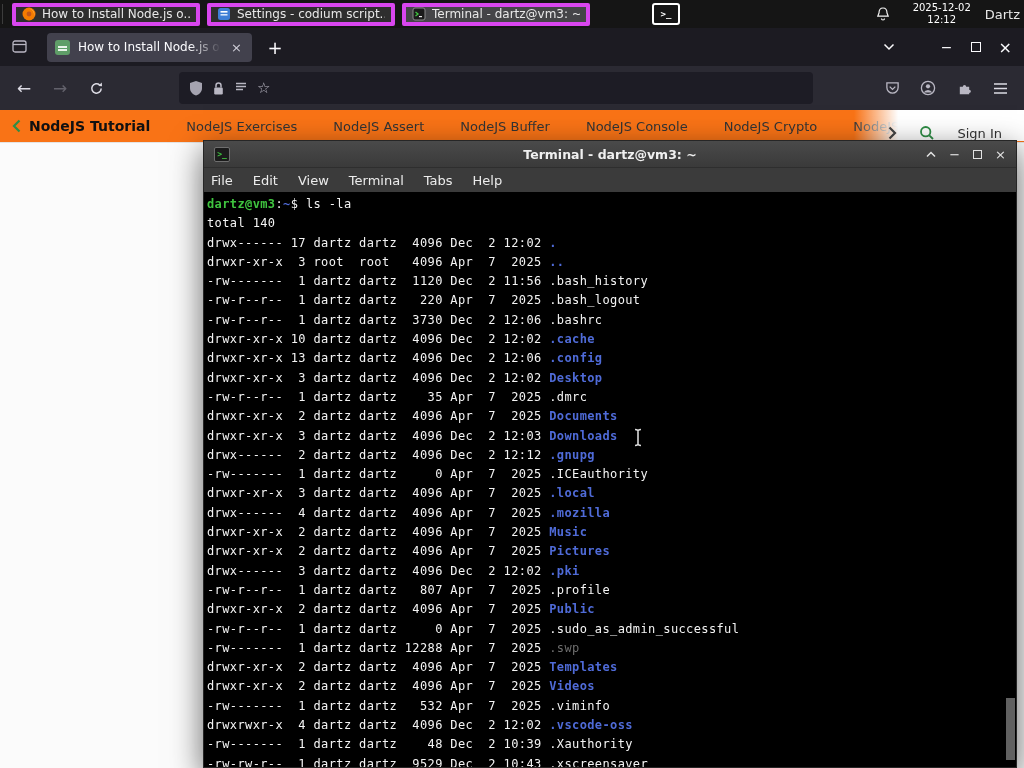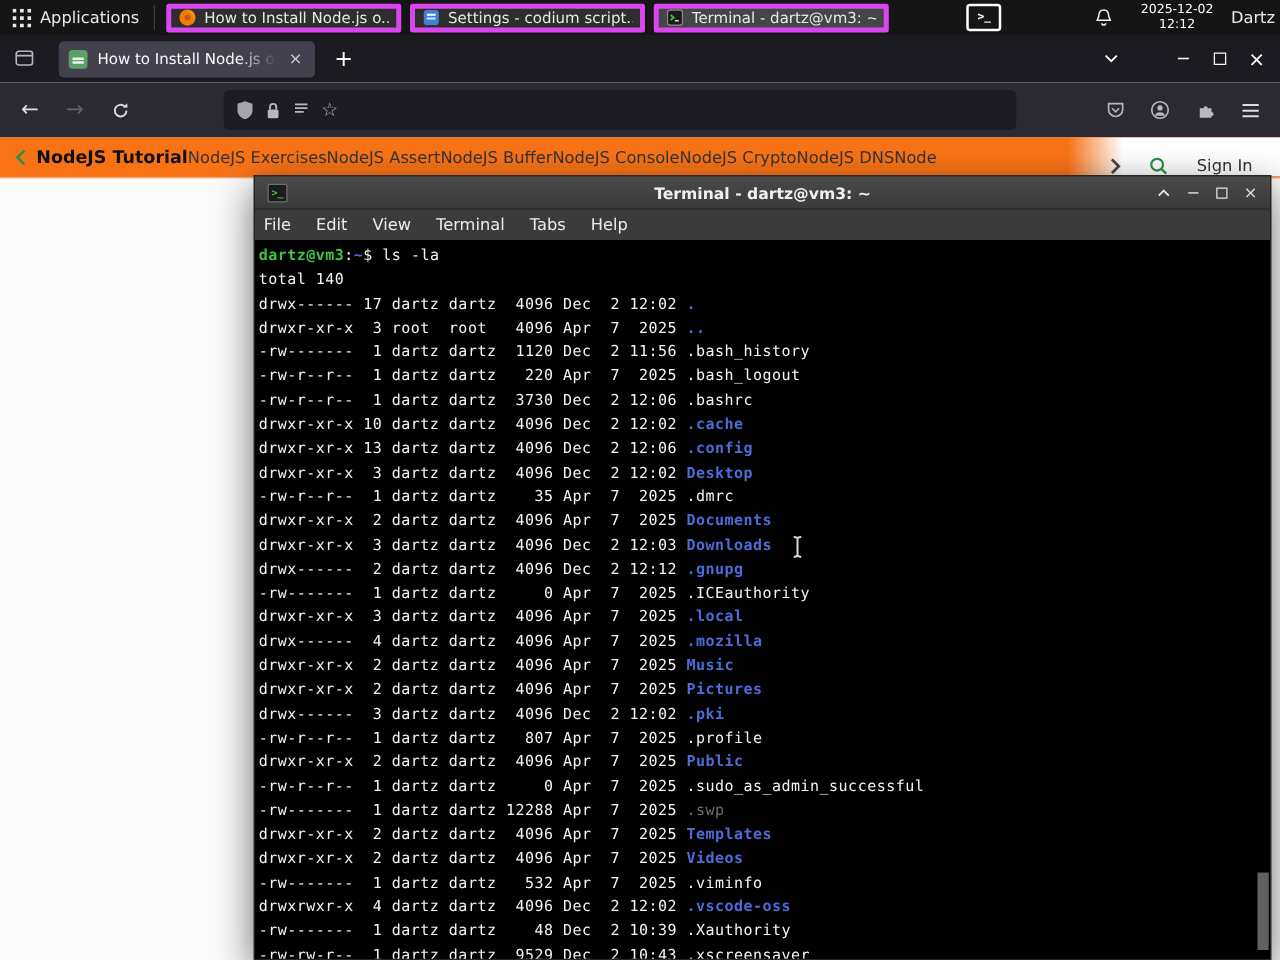--- a/index.html
+++ b/index.html
@@ -55,21 +55,21 @@
   .url-under { display:inline-block; border-bottom:1px solid #5b5a66; padding-bottom:2px; }
   .u-dim { color:#8e8d98; } .u-domain { color:#e5e4ec; } .u-path { color:#b9b8c2; }
   .url-icon { display:flex; flex:0 0 auto; }
   .star { color:#b9b7c3; font-size:15px; }
 
   .sitenav { height:33px; background:#f97316; border-bottom:1px solid #e4e4e4; display:flex;
              align-items:center; padding:0 12px; font-size:13px; color:#333; position:relative; }
   .sn-chev { display:flex; flex:0 0 auto; }
   .brand { font-weight:bold; font-size:14px; color:#111; margin-left:8px; white-space:nowrap; }
   .sn-scroll { flex:1; display:flex; overflow:hidden; align-items:center; }
-  .sn-item { white-space:nowrap; color:#343434; }
+  .sn-item { margin-left:36px; white-space:nowrap; color:#343434; }
   .sn-right { position:absolute; right:0; top:0; bottom:1px; display:flex; align-items:center;
               gap:22px; padding:15px 22px 0 34px;
               background:linear-gradient(90deg,rgba(255,255,255,0),#fff 26%); }
   .signin { color:#333; font-weight:500; }
 
   .page-bg { position:absolute; top:115px; left:0; right:0; bottom:0; background:#fbfbfb; }
 
   
   .terminal { position:absolute; left:203px; top:140px; width:814px; height:628px;
               background:#000; border:1px solid #262626; box-shadow:0 10px 30px rgba(0,0,0,.6);
@@ -104,36 +104,20 @@
   .ibeam { position:absolute; left:632px; top:428px; z-index:60; }
 
   svg { display:block; }
 </style>
 </head>
 <body>
 
 <div class="desktop">
 
   <div class="panel">
-    <div class="apps-btn">
-      <svg width="15" height="15" viewBox="0 0 15 15">
-        <g fill="#e8e8e8">
-          <rect x="0" y="0" width="3" height="3"></rect>
-            <rect x="6" y="0" width="3" height="3"></rect>
-            <rect x="12" y="0" width="3" height="3"></rect>
-          <rect x="0" y="6" width="3" height="3"></rect>
-            <rect x="6" y="6" width="3" height="3"></rect>
-            <rect x="12" y="6" width="3" height="3"></rect>
-          <rect x="0" y="12" width="3" height="3"></rect>
-            <rect x="6" y="12" width="3" height="3"></rect>
-            <rect x="12" y="12" width="3" height="3"></rect>
-        </g>
-      </svg>
-      <span>Applications</span>
-    </div>
     <div class="panel-sep"></div>
 
     <button class="task-btn">
       <span class="ticon">
         <svg width="14" height="14" viewBox="0 0 14 14">
             <circle cx="7" cy="7" r="6.5" fill="#f57c00"></circle>
             <path d="M7 1.5 a5.5 5.5 0 0 1 5 7.5 a6.5 6.5 0 0 0-5-7.5z" fill="#ffb74d"></path>
             <circle cx="7" cy="7" r="2.4" fill="#c2571a"></circle>
           </svg>
       </span>

